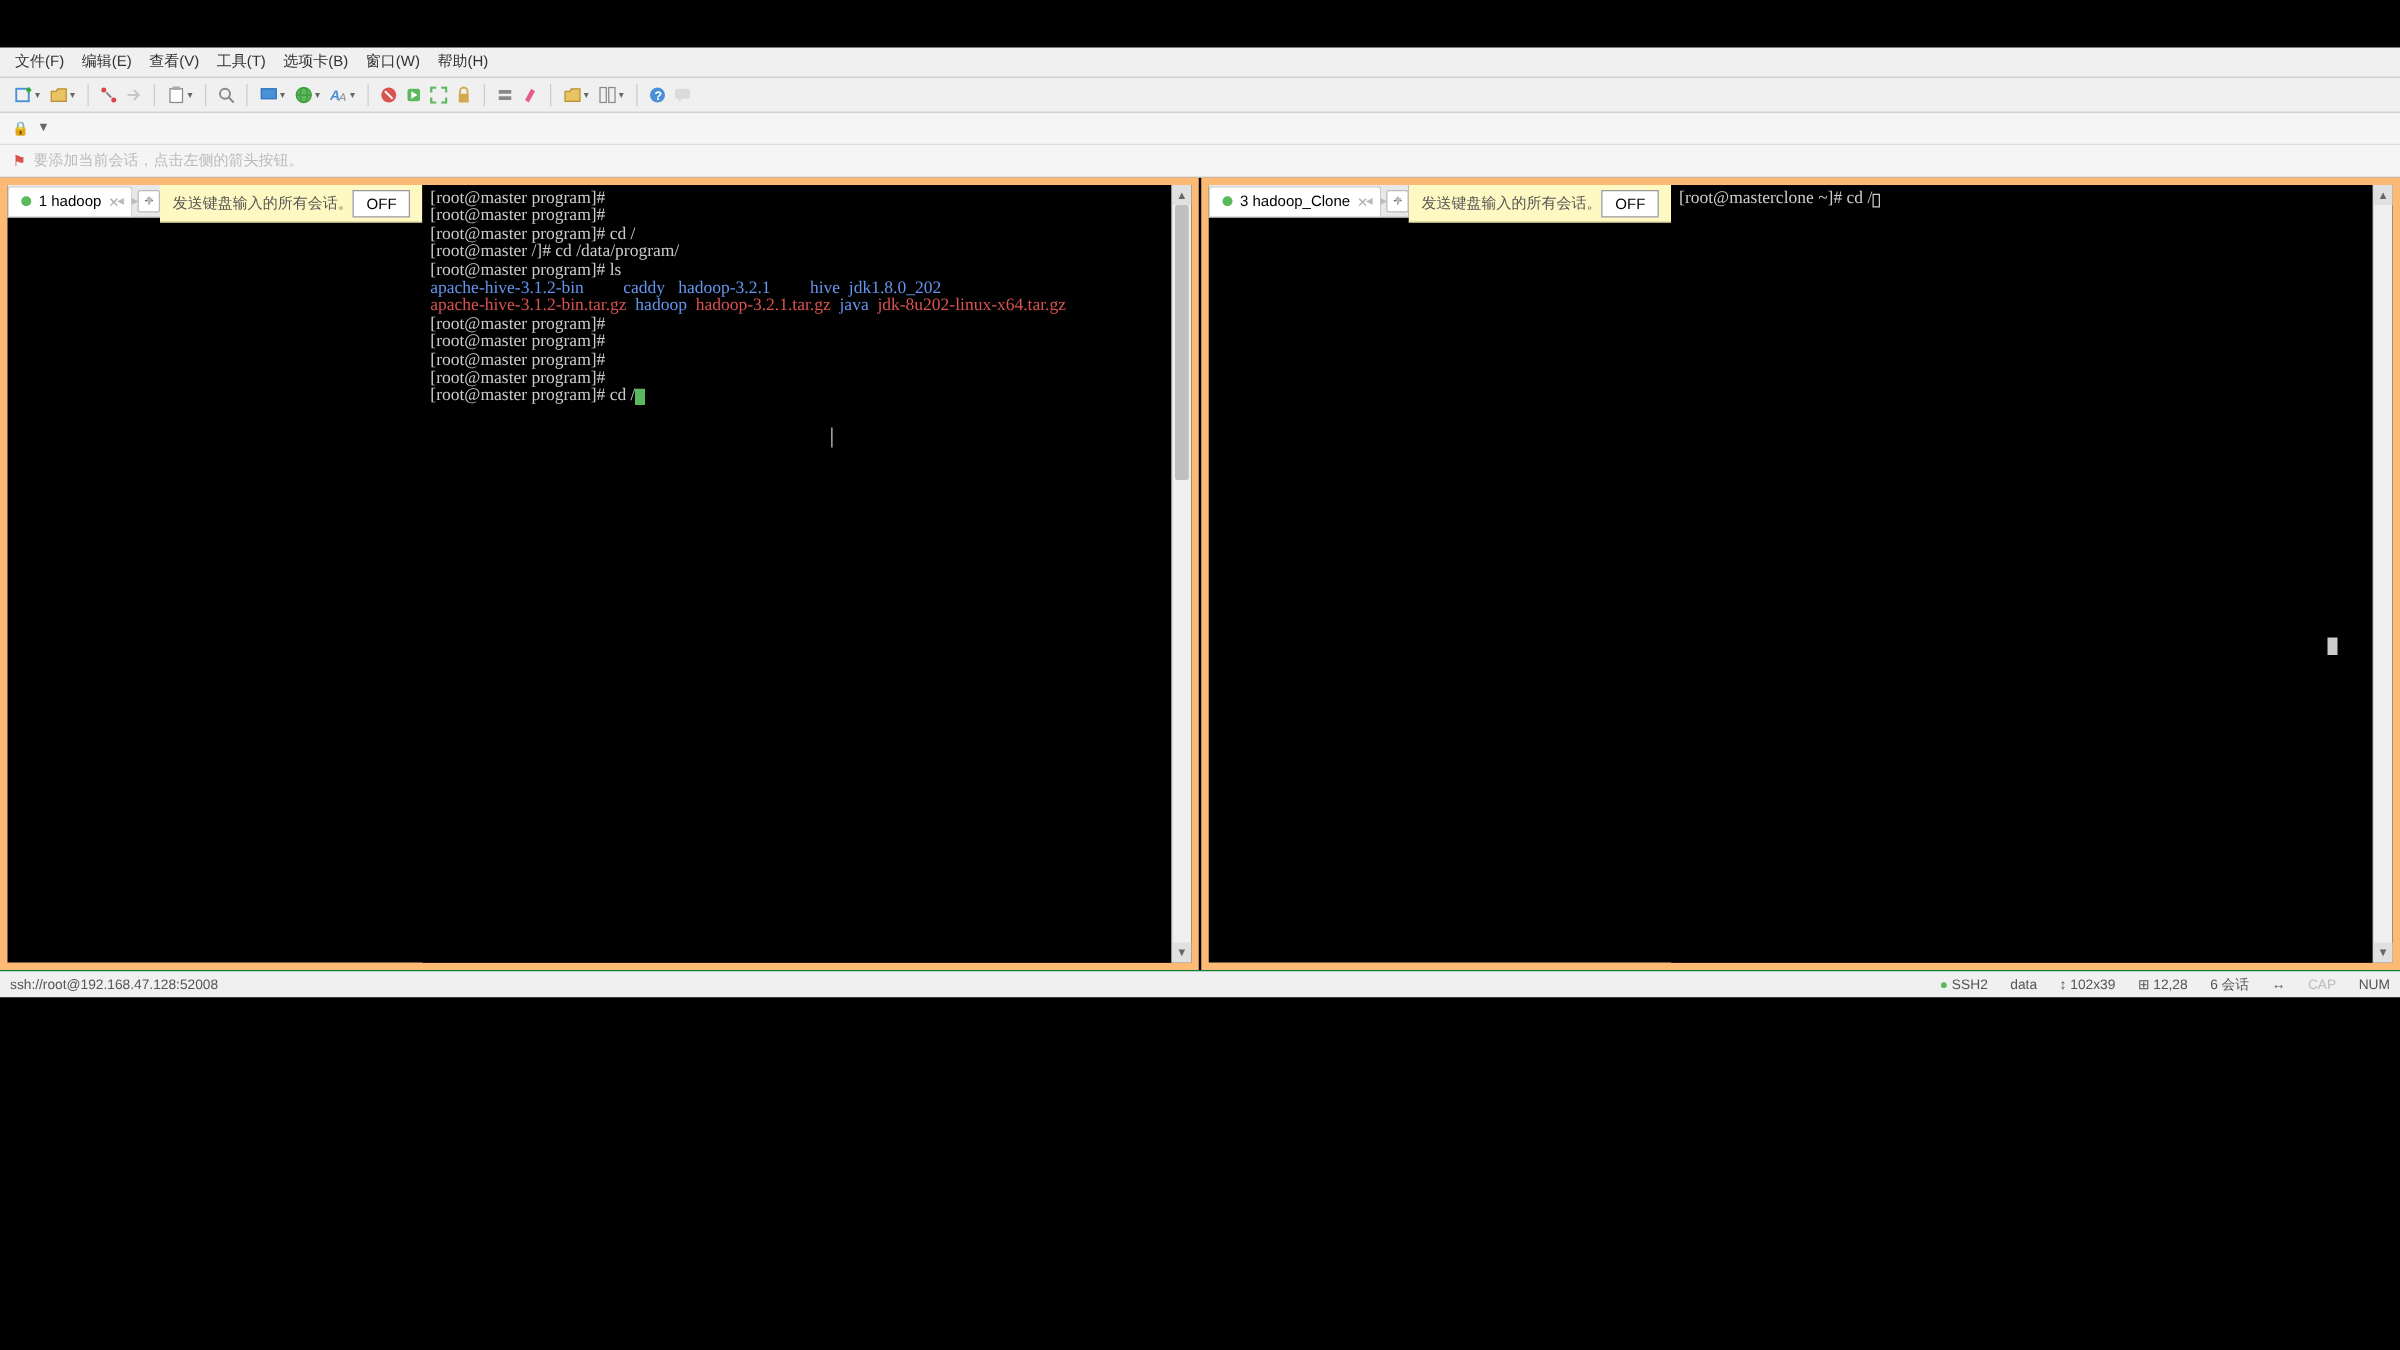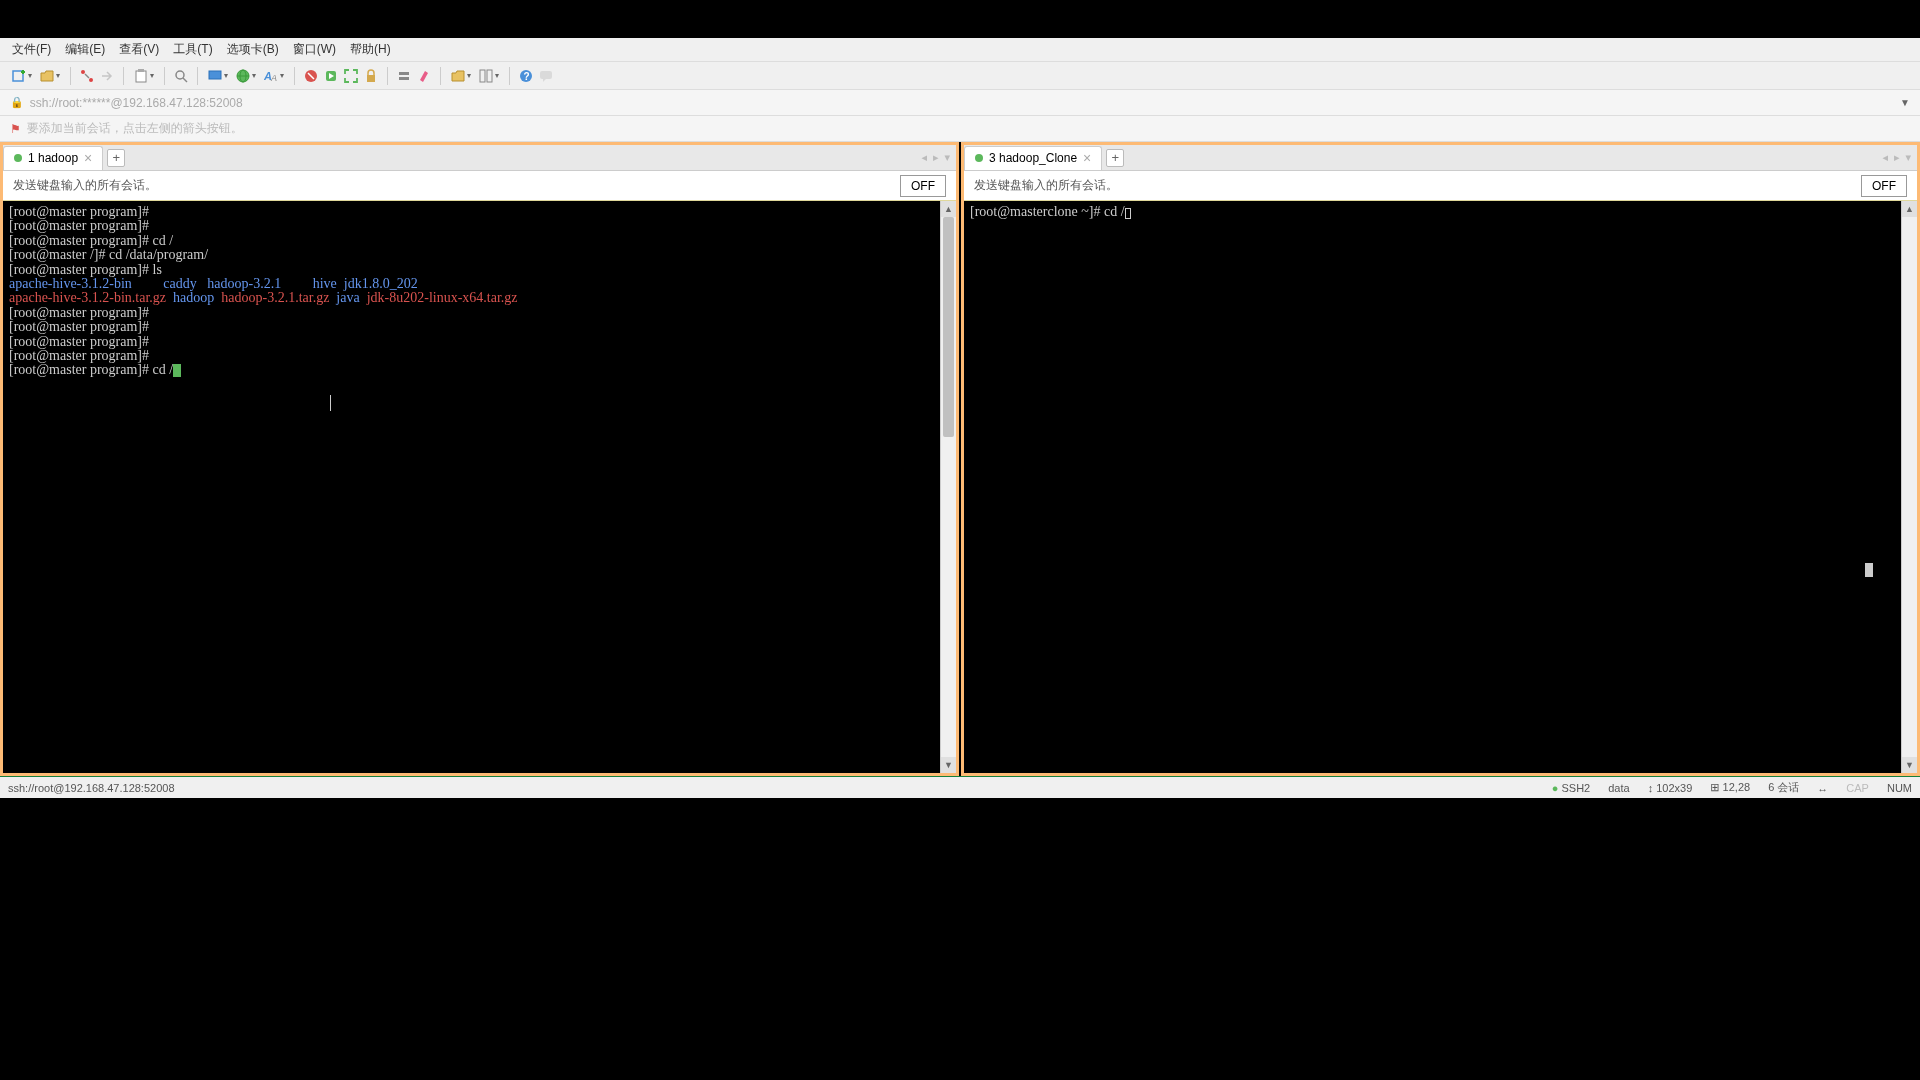--- a/index.html
+++ b/index.html
@@ -19,32 +19,32 @@
     .addr-bar { height: 26px; background: #f5f5f5; display: flex; align-items: center; padding: 0 10px; border-bottom: 1px solid #ddd; }
     .addr-bar .lock { color: #d4a94e; margin-right: 6px; font-size: 11px; }
     .addr-bar .addr-text { color: #aaa; flex: 1; }
     .addr-bar .dd { color: #666; font-size: 10px; cursor: pointer; }
     
     .hint-bar { height: 26px; background: #f5f5f5; display: flex; align-items: center; padding: 0 10px; border-bottom: 1px solid #ddd; }
     .hint-bar .flag { color: #d9534f; font-size: 12px; margin-right: 6px; }
     .hint-bar span.txt { color: #bbb; }
     
     .panes { display: flex; height: 634px; }
-    .pane { flex: 1; display: flex; flex-direction: column; border: 3px solid #fdba74; }
+    .pane { flex: 1; display: flex; flex-direction: row; border: 6px solid #fdba74; }
     .pane.left { margin-right: 2px; }
     
     .tabs { height: 26px; background: #e8e8e8; display: flex; align-items: center; border-bottom: 1px solid #ccc; position: relative; }
     .tab { height: 24px; padding: 0 10px; display: flex; align-items: center; gap: 6px; background: #fff; border: 1px solid #ccc; border-bottom: none; border-top-left-radius: 3px; border-top-right-radius: 3px; cursor: pointer; font-size: 12px; }
     .tab .dot { width: 8px; height: 8px; border-radius: 50%; background: #5cb85c; }
     .tab .close { color: #aaa; font-size: 14px; line-height: 1; }
     .tab-add { width: 18px; height: 18px; margin-left: 4px; border: 1px solid #bbb; background: #fff; display: flex; align-items: center; justify-content: center; cursor: pointer; font-size: 13px; color: #666; border-radius: 2px; }
     .tab-nav { position: absolute; right: 6px; display: flex; gap: 6px; color: #bbb; font-size: 11px; }
     .tab-nav span { cursor: pointer; }
     
-    .broadcast { height: 30px; background: #ffffff; border-bottom: 1px solid #e0d89b; display: flex; align-items: center; justify-content: space-between; padding: 0 10px; }
+    .broadcast { height: 30px; background: #fef9c3; border-bottom: 1px solid #e0d89b; display: flex; align-items: center; justify-content: space-between; padding: 0 10px; }
     .broadcast .bc-text { color: #555; font-size: 12px; }
     .broadcast .bc-btn { border: 1px solid #999; background: #fff; padding: 3px 10px; cursor: pointer; font-size: 12px; }
     
     .term-wrap { flex: 1; display: flex; background: #000; }
     .term { flex: 1; background: #000; color: #ccc; font-family: Liberation Serif, serif; font-size: 14px; line-height: 14.4px; padding: 4px 6px; white-space: pre; overflow: hidden; position: relative; }
     .term .blue { color: #6495ed; }
     .term .red { color: #d9534f; }
     .term .cursor { display: inline-block; width: 8px; height: 13px; background: #5cb85c; vertical-align: text-bottom; }
     .term .cursor.hollow { background: transparent; border: 1px solid #ccc; width: 6px; height: 11px; }
     .text-cursor { position: absolute; left: 327px; top: 194px; width: 1px; height: 16px; background: #ccc; }
@@ -195,21 +195,20 @@
   <span class="tb-btn" style="opacity:.4">
       <svg width="14" height="14">
         <rect x="1" y="2" width="12" height="8" rx="2" fill="#bbb"></rect>
         <path d="M4 10 L4 13 L7 10" fill="#bbb"></path>
       </svg>
     </span>
 </div>
 
 <div class="addr-bar">
   <span class="lock">🔒</span>
-  <span class="addr-text">ssh://root:******@192.168.47.128:52008</span>
   <span class="dd">▼</span>
 </div>
 
 <div class="hint-bar">
   <span class="flag">⚑</span>
   <span class="txt">要添加当前会话，点击左侧的箭头按钮。</span>
 </div>
 
 <div class="panes">
   <div class="pane left">

